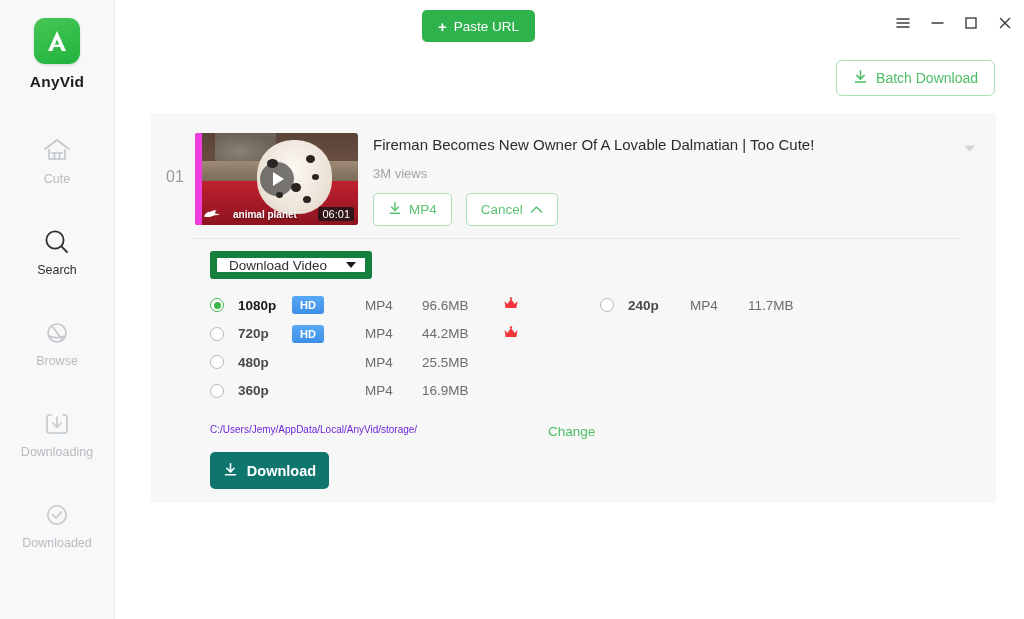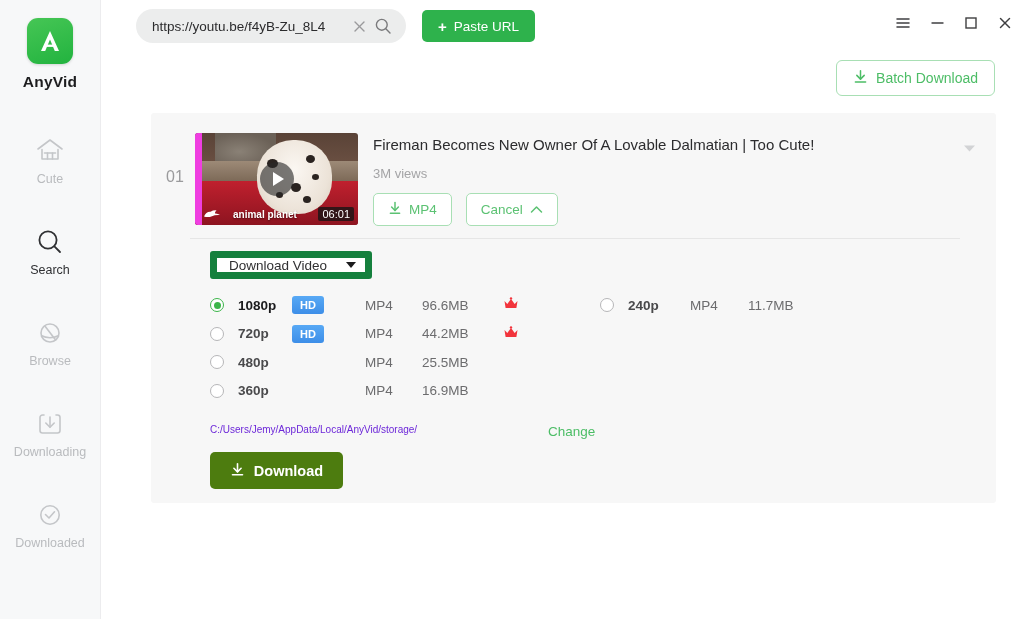--- a/index.html
+++ b/index.html
@@ -6,21 +6,21 @@
   html, body {
     width: 1024px; height: 619px;
     font-family: "Liberation Sans", sans-serif;
     background: #ffffff;
     overflow: hidden;
   }
   .app { position: relative; width: 1024px; height: 619px; background: #ffffff; }
 
   
   .sidebar {
-    position: absolute; left: 0; top: 0; width: 101px; height: 619px;
+    position: absolute; left: 0; top: 0; width: 115px; height: 619px;
     background: #f7f8f9; border-right: 1px solid #ececee;
     display: flex; flex-direction: column; align-items: center;
   }
   .brand { margin-top: 18px; display: flex; flex-direction: column; align-items: center; }
   .brand-logo {
     width: 46px; height: 46px; border-radius: 11px;
     background: linear-gradient(160deg, #46c655 0%, #22b33f 100%);
     display: flex; align-items: center; justify-content: center;
     box-shadow: 0 1px 3px rgba(0,0,0,.15);
   }
@@ -148,22 +148,22 @@
 
   .qcol2 { position: absolute; left: 390px; top: 0; }
   .qcol2 .q-res { left: 28px; color: #4a4a4c; }
   .qcol2 .q-fmt { left: 90px; }
   .qcol2 .q-size { left: 148px; }
 
   .path-text { position: absolute; left: 59px; top: 311px; font-size: 10px; color: #6d28d9; }
   .change-link { position: absolute; left: 397px; top: 311px; font-size: 13.5px; color: #4cbd66; cursor: pointer; }
 
   .dl-btn {
-    position: absolute; left: 59px; top: 339px; width: 133px; height: 37px;
-    background: #4d7c0f; border: none; border-radius: 5px; color: #fff;
+    position: absolute; left: 59px; top: 339px; width: 119px; height: 37px;
+    background: #0f766e; border: none; border-radius: 5px; color: #fff;
     font-size: 14.5px; font-weight: 700; font-family: inherit; cursor: pointer;
     display: flex; align-items: center; justify-content: center; gap: 9px;
   }
 </style>
 </head>
 <body>
 
 <div class="app">
 
   <div class="sidebar">
@@ -239,39 +239,20 @@
               </g>
             </svg>
         </span>
         <span class="nav-label">Downloaded</span>
       </div>
     </div>
   </div>
 
   <div class="topbar"></div>
 
-  <div class="urlbar">
-    <span class="url-text" title="Paste or enter a video URL">https://youtu.be/f4yB-Zu_8L4</span>
-    <span class="url-clear">
-      <svg width="13" height="13" viewBox="0 0 13 13">
-          <g stroke="#9a9a9c" stroke-width="1.4" stroke-linecap="round">
-            <path d="M2 2 L11 11"></path>
-            <path d="M11 2 L2 11"></path>
-          </g>
-        </svg>
-    </span>
-    <span class="url-search">
-      <svg width="18" height="18" viewBox="0 0 18 18">
-          <g fill="none" stroke="#7a7a7c" stroke-width="1.4" stroke-linecap="round">
-            <circle cx="7.8" cy="7.8" r="5.4"></circle>
-            <path d="M11.8 11.8 L16 16"></path>
-          </g>
-        </svg>
-    </span>
-  </div>
 
   <button class="paste-btn">
     <span class="paste-plus">+</span>
     <span>Paste URL</span>
   </button>
 
   <div class="wincontrols">
     <span class="wc">
       <svg width="16" height="14" viewBox="0 0 16 14">
           <g stroke="#3f3f41" stroke-width="1.5" stroke-linecap="round">

